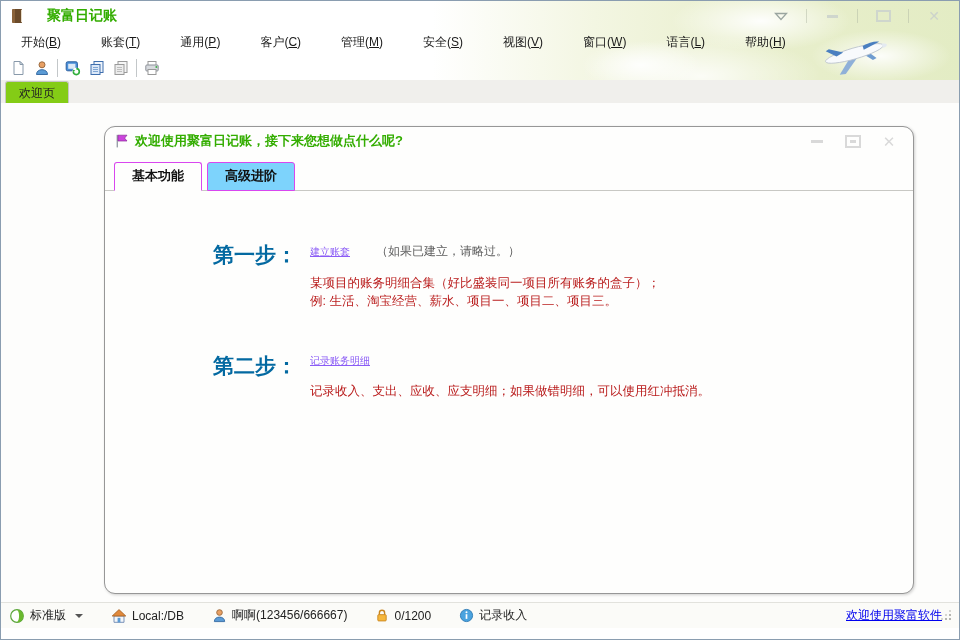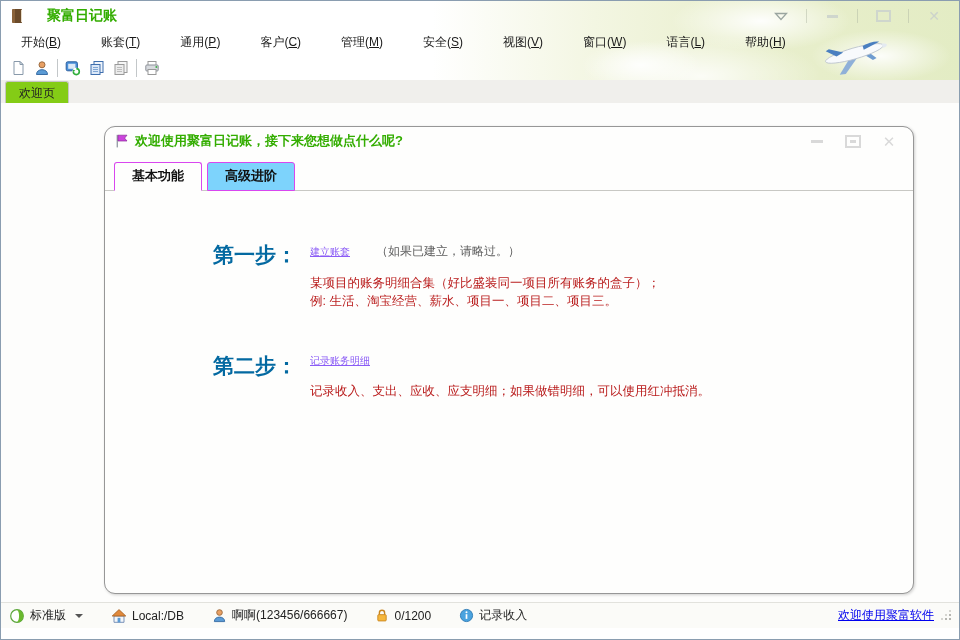--- a/index.html
+++ b/index.html
@@ -66,21 +66,21 @@
   .step-hint{color:#5e5e5e;margin-left:26px;font-size:12px;}
   .step-desc{color:#b91c1c;line-height:18px;margin-top:14px;}
 
   
   .statusbar{position:absolute;left:0;bottom:11px;width:100%;height:26px;background:#fbfbf8;
     border-top:1px solid #e2e2dd;display:flex;align-items:center;padding:0 8px;box-sizing:border-box;
     font-size:12px;color:#222;}
   .sb-item{display:flex;align-items:center;gap:5px;margin-right:28px;}
   .sb-arrow{width:0;height:0;border-left:4px solid transparent;border-right:4px solid transparent;
     border-top:4px solid #555;margin-left:4px;}
-  .sb-right{margin-left:auto;display:flex;align-items:center;gap:8px;}
+  .sb-right{margin-left:auto;display:flex;align-items:center;gap:0;}
   .sb-link{color:#0000ee;text-decoration:underline;font-size:12px;cursor:pointer;}
   .grip{width:9px;height:9px;position:relative;}
   .grip::after{content:"";position:absolute;right:0;bottom:0;width:2px;height:2px;background:#b5b5b0;
     box-shadow:-4px 0 #b5b5b0,0 -4px #b5b5b0,-4px -4px #d6d6d1,-8px 0 #d6d6d1,0 -8px #d6d6d1;}
   svg{display:block;}
 </style>
 </head>
 <body>
 
 <div class="window">

